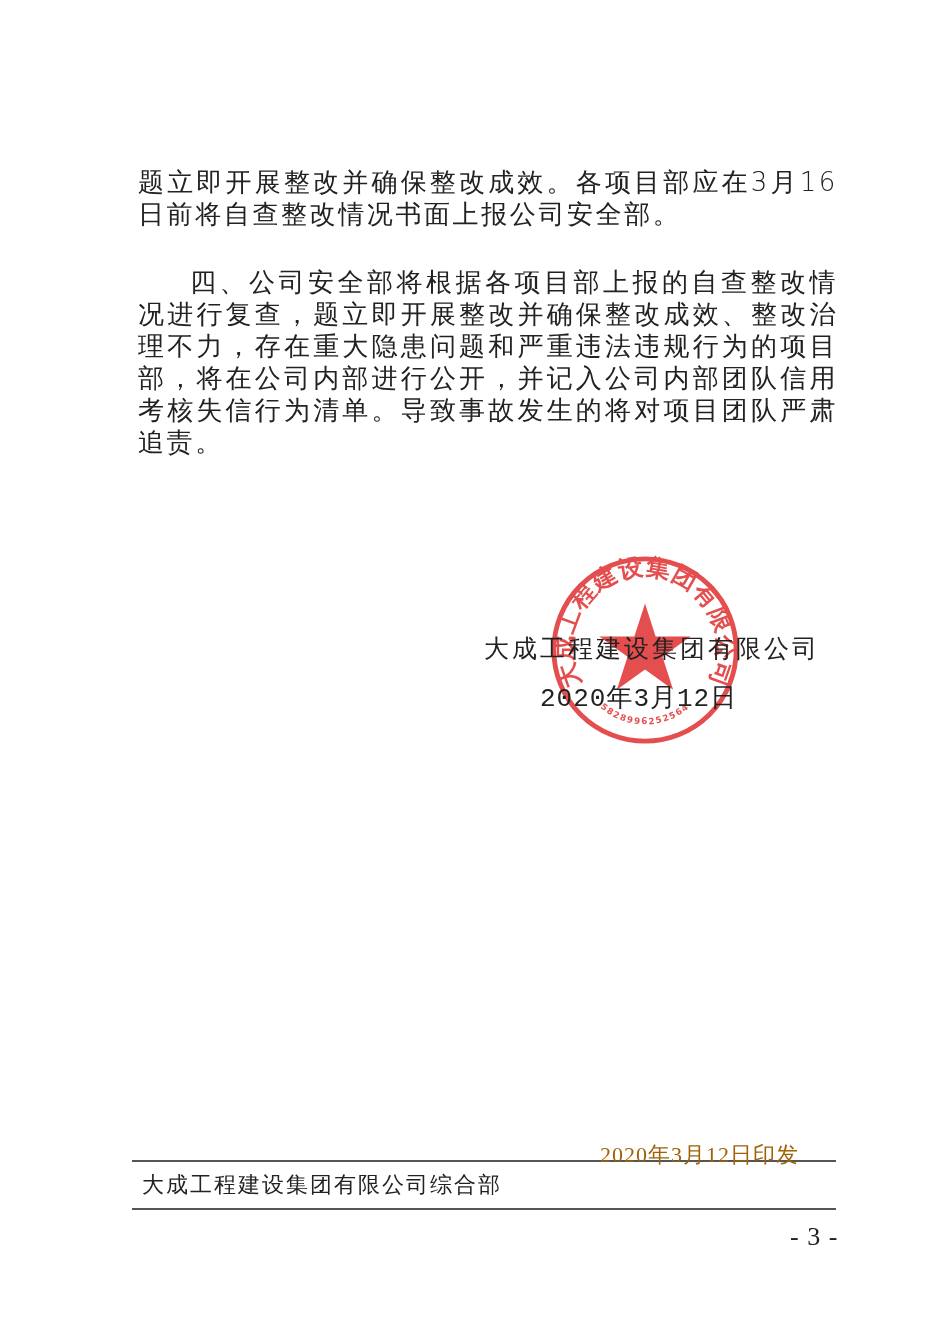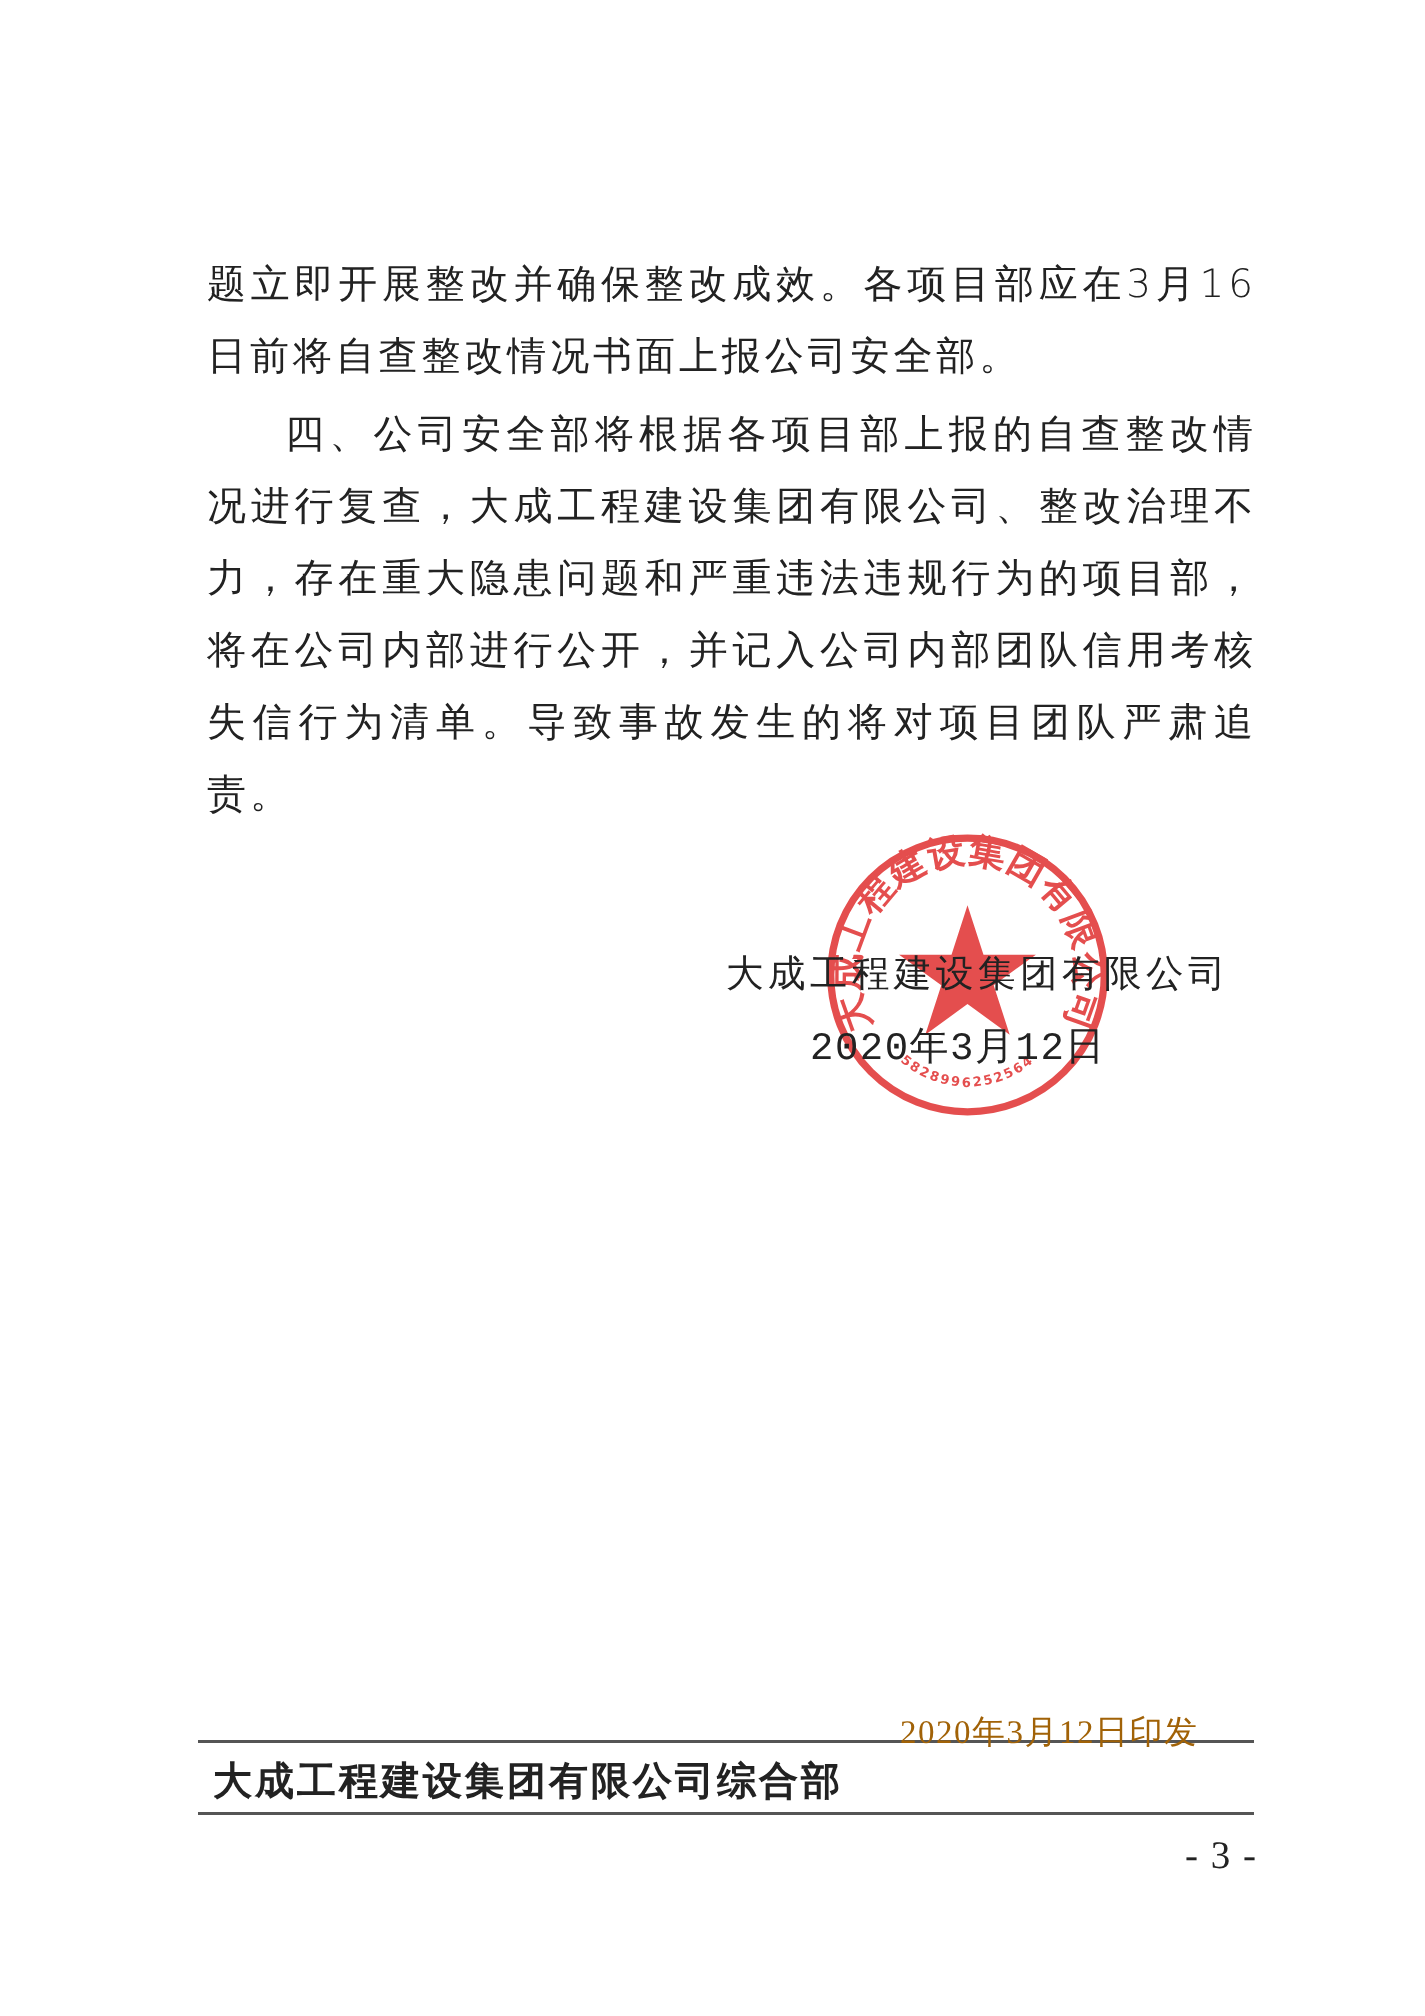--- a/index.html
+++ b/index.html
@@ -3,55 +3,55 @@
   <meta charset="utf-8">
   <style>
     html, body { margin: 0; padding: 0; }
     body {
       width: 950px; height: 1344px; background: #ffffff; position: relative;
       overflow: hidden; color: #1a1a1a;
       font-family: "DejaVu Serif", "Liberation Serif", serif;
     }
     .para {
       position: absolute; left: 138px; width: 700px;
-      font-size: 26px; line-height: 48px; letter-spacing: 2.6px;
+      font-size: 26px; line-height: 32px; letter-spacing: 2.6px;
       text-align: justify; text-align-last: left;
       font-family: "DejaVu Sans", "Liberation Sans", sans-serif;
       font-weight: 300; color: #222;
     }
     .p1 { top: 166px; }
     .p2 { top: 266px; text-indent: 52px; }
     .sig {
       position: absolute; font-size: 25px; letter-spacing: 3px; color: #222;
       font-family: "DejaVu Sans", "Liberation Sans", sans-serif; font-weight: 300;
     }
     .sig-org { left: 484px; top: 632px; }
     .sig-date { left: 540px; top: 680px; font-family: Liberation Mono, monospace; font-size: 26px; letter-spacing: 1px; }
     .stamp { position: absolute; left: 548px; top: 553px; width: 194px; height: 194px; opacity: 0.85; }
     .rule { position: absolute; left: 132px; width: 704px; height: 2px; background: #555; }
     .rule-top { top: 1160px; }
     .rule-bottom { top: 1208px; }
     .footer-left {
-      position: absolute; left: 142px; top: 1170px; font-size: 26px; letter-spacing: 2px;
-      font-family: "DejaVu Sans", "Liberation Sans", sans-serif; font-weight: 700; color: #222; text-align: center;
+      position: absolute; left: 142px; top: 1170px; font-size: 22px; letter-spacing: 2px;
+      font-family: "DejaVu Sans", "Liberation Sans", sans-serif; font-weight: 400; color: #222; text-align: center;
     }
     .footer-right {
       position: absolute; left: 600px; top: 1140px; font-size: 22px; letter-spacing: 1px;
       font-family: "Liberation Serif", serif; color: #a16207;
     }
     .page-num {
       position: absolute; left: 790px; top: 1222px; font-size: 26px;
       font-family: "Liberation Serif", serif; color: #222; letter-spacing: 1px;
     }
   </style>
 </head>
 <body>
 
 <div class="para p1">题立即开展整改并确保整改成效。各项目部应在3月16日前将自查整改情况书面上报公司安全部。</div>
-<div class="para p2">四、公司安全部将根据各项目部上报的自查整改情况进行复查，大成工程建设集团有限公司、整改治理不力，存在重大隐患问题和严重违法违规行为的项目部，将在公司内部进行公开，并记入公司内部团队信用考核失信行为清单。导致事故发生的将对项目团队严肃追责。</div>
+<div class="para p2">四、公司安全部将根据各项目部上报的自查整改情况进行复查，题立即开展整改并确保整改成效、整改治理不力，存在重大隐患问题和严重违法违规行为的项目部，将在公司内部进行公开，并记入公司内部团队信用考核失信行为清单。导致事故发生的将对项目团队严肃追责。</div>
 
 <svg class="stamp" viewBox="0 0 200 200">
   <defs>
     <path id="rimPath" d="M 30,125 A 75,75 0 1,1 170,125"></path>
     <path id="serialPath" d="M 45,150 A 70,70 0 0,0 155,150"></path>
   </defs>
   <circle cx="100" cy="100" r="94" fill="none" stroke="#e03030" stroke-width="5"></circle>
   <text font-size="25" fill="#e03030" font-family="DejaVu Sans, sans-serif" font-weight="bold" letter-spacing="1">
     <textPath href="#rimPath" startOffset="50%" text-anchor="middle">大成工程建设集团有限公司</textPath>
   </text>

